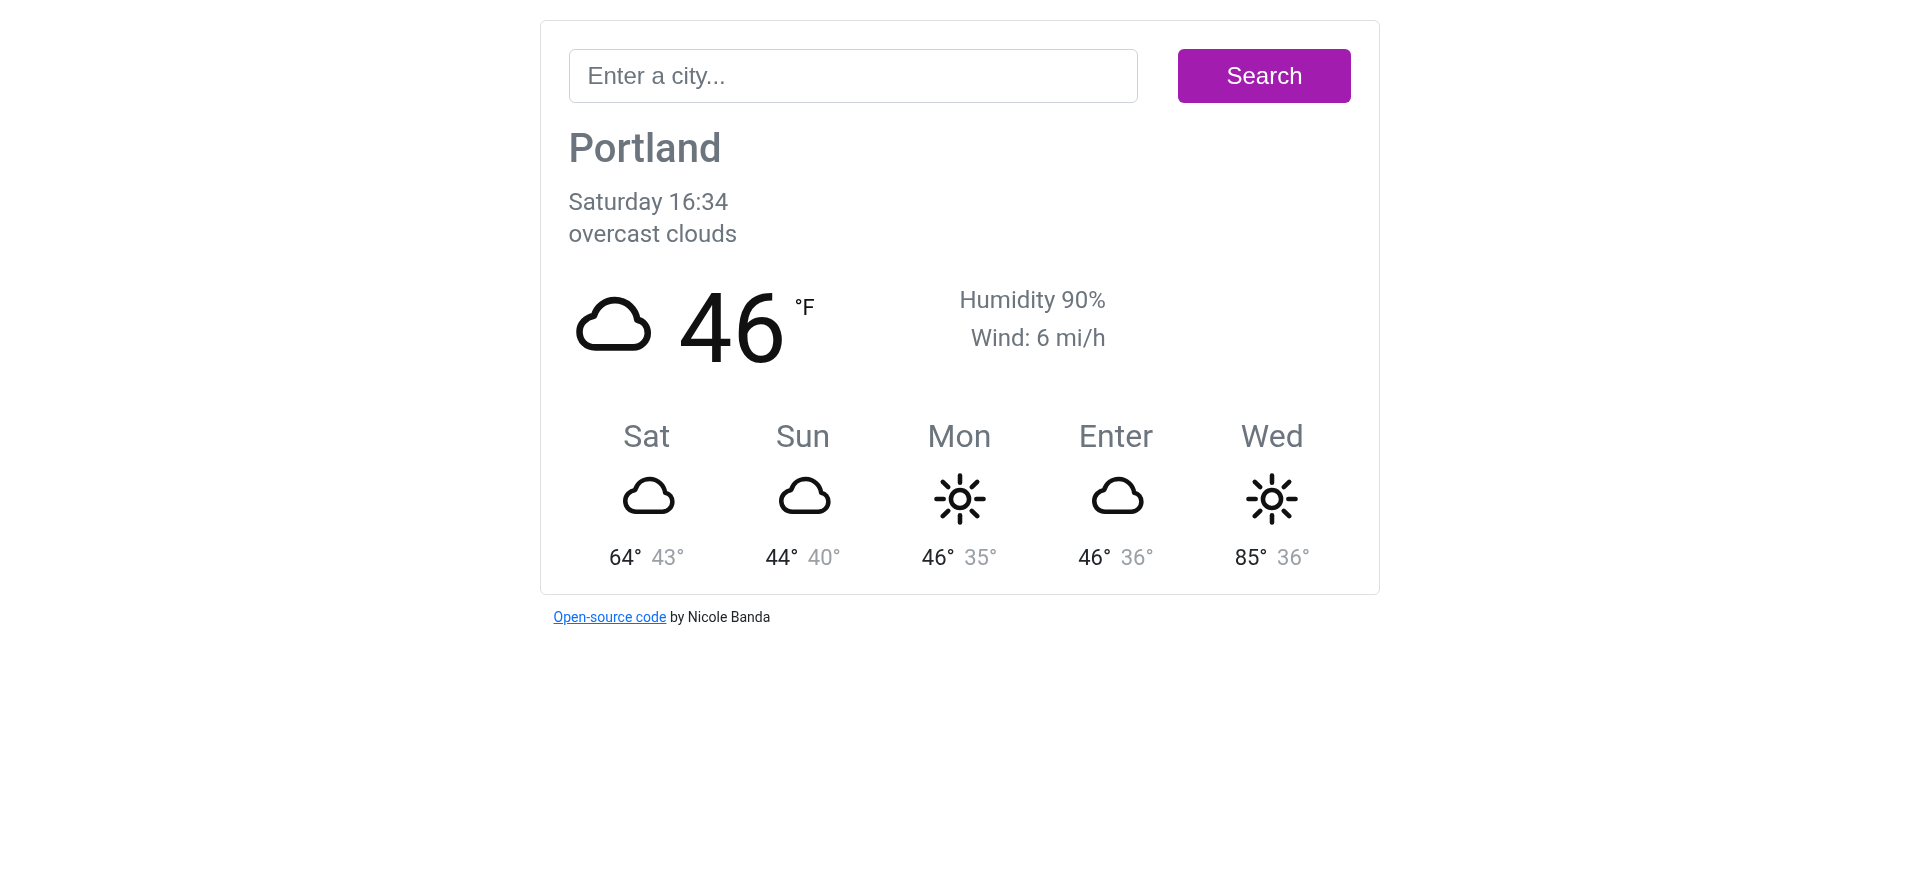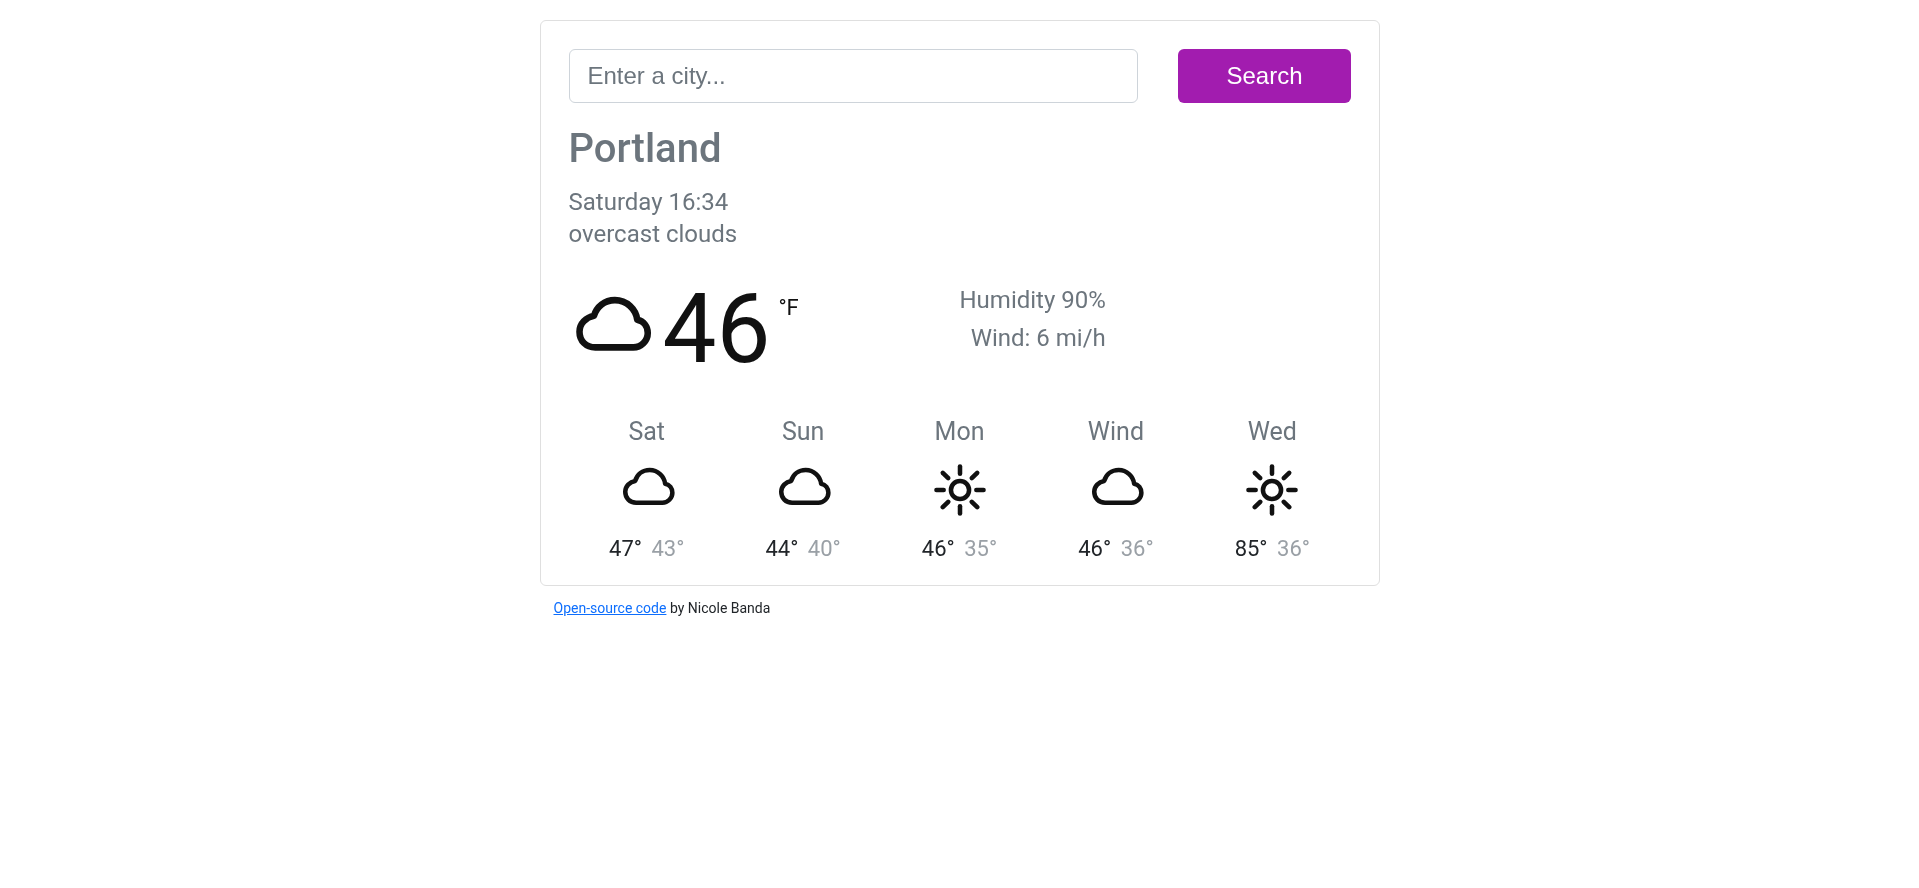--- a/index.html
+++ b/index.html
@@ -62,21 +62,21 @@
   }
   .current-left {
     display: flex;
     align-items: center;
     width: 50%;
   }
   .big-temp {
     font-size: 96px;
     font-weight: 400;
     line-height: 1;
-    margin-left: 10px;
+    margin-left: 26px;
     color: #111;
   }
   .unit {
     font-size: 22px;
     color: #111;
     align-self: flex-start;
     margin-top: 14px;
     margin-left: 8px;
   }
   .current-right {
@@ -90,21 +90,21 @@
     display: flex;
     justify-content: space-between;
     margin-top: 40px;
   }
   .forecast-col {
     flex: 1;
     text-align: center;
   }
   .fc-day {
     color: #6c757d;
-    font-size: 25px;
+    font-size: 32px;
     margin-bottom: 12px;
   }
   .fc-icon { height: 64px; display:flex; align-items:center; justify-content:center; }
   .fc-temps { font-size: 22px; margin-top: 14px; }
   .hi { color: #212529; }
   .lo { color: #9aa0a6; margin-left: 4px; }
   .footer {
     font-size: 14px;
     margin: 14px 0 16px 2px;
     color: #212529;
@@ -148,21 +148,21 @@
 
     <div class="forecast-row">
       <div class="forecast-col">
         <div class="fc-day">Sat</div>
         <div class="fc-icon">
             <svg width="58" height="58" viewBox="0 0 64 64" fill="none" stroke="#111" stroke-width="5" stroke-linejoin="round">
               <path d="M20 46c-7 0-12-5-12-12 0-6 5-11 11-12 2-7 8-12 16-12 9 0 16 7 17 15 5 1 8 5 8 10 0 6-5 11-11 11H20z"></path>
             </svg>
           </div>
         <div class="fc-temps">
-          <span class="hi">47°</span>
+          <span class="hi">64°</span>
           <span class="lo">43°</span>
         </div>
       </div>
       <div class="forecast-col">
         <div class="fc-day">Sun</div>
         <div class="fc-icon">
             <svg width="58" height="58" viewBox="0 0 64 64" fill="none" stroke="#111" stroke-width="5" stroke-linejoin="round">
               <path d="M20 46c-7 0-12-5-12-12 0-6 5-11 11-12 2-7 8-12 16-12 9 0 16 7 17 15 5 1 8 5 8 10 0 6-5 11-11 11H20z"></path>
             </svg>
           </div>
@@ -185,21 +185,21 @@
               <line x1="13" y1="51" x2="19" y2="45"></line>
               <line x1="45" y1="19" x2="51" y2="13"></line>
             </svg>
           </div>
         <div class="fc-temps">
           <span class="hi">46°</span>
           <span class="lo">35°</span>
         </div>
       </div>
       <div class="forecast-col">
-        <div class="fc-day">Wind</div>
+        <div class="fc-day">Enter</div>
         <div class="fc-icon">
             <svg width="58" height="58" viewBox="0 0 64 64" fill="none" stroke="#111" stroke-width="5" stroke-linejoin="round">
               <path d="M20 46c-7 0-12-5-12-12 0-6 5-11 11-12 2-7 8-12 16-12 9 0 16 7 17 15 5 1 8 5 8 10 0 6-5 11-11 11H20z"></path>
             </svg>
           </div>
         <div class="fc-temps">
           <span class="hi">46°</span>
           <span class="lo">36°</span>
         </div>
       </div>

